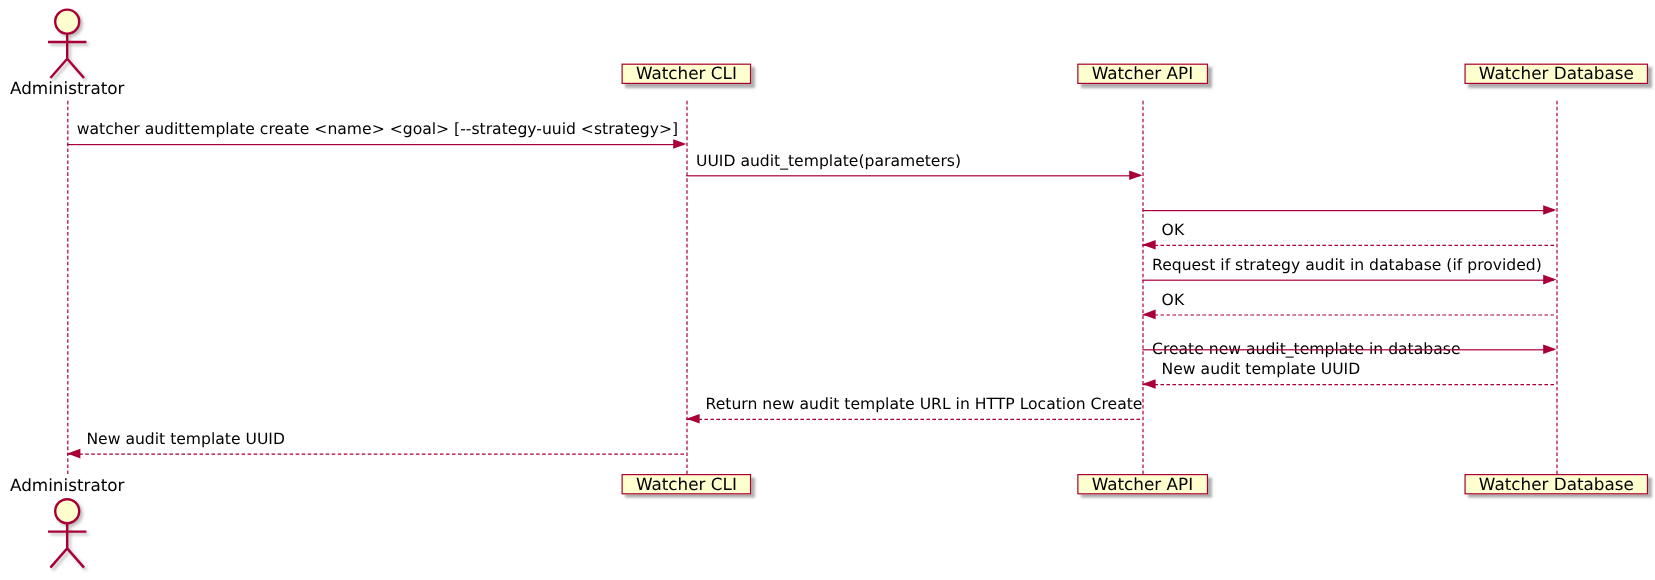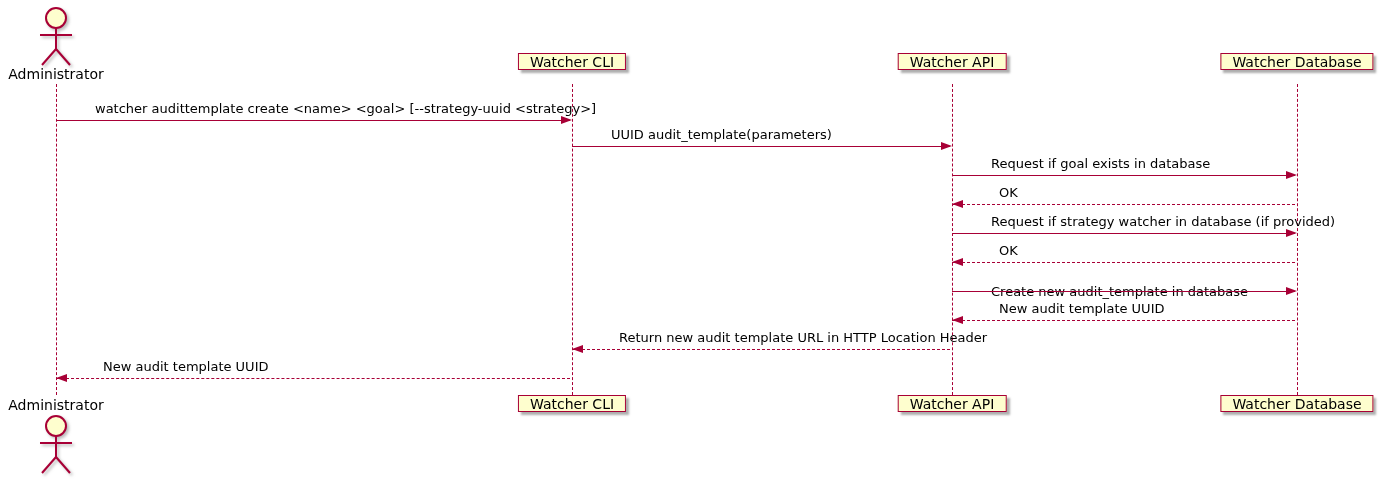--- a/index.html
+++ b/index.html
@@ -16,21 +16,21 @@
   .pbox {
     position:absolute; height:17px; background:var(--fill);
     border:1.5px solid var(--red);
     box-shadow:3px 3px 2px rgba(130,130,130,0.65);
     display:flex; align-items:center; padding:0 11px;
     font-size:14px; color:var(--txt); white-space:nowrap;
     transform:translateX(-50%);
   }
   .msg-label {
     position:absolute; font-size:13px; color:var(--txt);
-    white-space:nowrap; height:16px; line-height:16px;margin-left:31px;
+    white-space:nowrap; height:16px; line-height:16px;
   }
   .msg-line { position:absolute; height:0; }
   .msg-line.solid  { border-top:1.5px solid var(--red); }
   .msg-line.dashed { border-top:1.5px dashed var(--red); }
   .arrowhead {
     position:absolute; width:0; height:0;
     border-top:4.5px solid transparent; border-bottom:4.5px solid transparent;
   }
   .arrowhead.right { border-left:11px solid var(--red); }
   .arrowhead.left  { border-right:11px solid var(--red); }
@@ -79,37 +79,36 @@
     <div class="pbox" style="left: 952px; top: 53px;">Watcher API</div>
     <div class="pbox" style="left: 952px; top: 395px;">Watcher API</div>
     <div class="pbox" style="left: 1297px; top: 53px;">Watcher Database</div>
     <div class="pbox" style="left: 1297px; top: 395px;">Watcher Database</div>
     <div class="msg-label" style="left: 64px; top: 101px;">watcher audittemplate create &lt;name&gt; &lt;goal&gt; [--strategy-uuid &lt;strategy&gt;]</div>
     <div class="msg-line solid" style="left: 56px; top: 120px; width: 514px;"></div>
     <div class="arrowhead right" style="left: 561px; top: 116px;"></div>
     <div class="msg-label" style="left: 580px; top: 127px;">UUID audit_template(parameters)</div>
     <div class="msg-line solid" style="left: 572px; top: 146px; width: 378px;"></div>
     <div class="arrowhead right" style="left: 941px; top: 142px;"></div>
-    <div class="msg-label" style="left: 960px; top: 156px;">Request if goal exists in database</div>
     <div class="msg-line solid" style="left: 952px; top: 175px; width: 343px;"></div>
     <div class="arrowhead right" style="left: 1286px; top: 171px;"></div>
     <div class="msg-label" style="left: 968px; top: 185px;">OK</div>
     <div class="msg-line dashed" style="left: 952px; top: 204px; width: 343px;"></div>
     <div class="arrowhead left" style="left: 952px; top: 200px;"></div>
-    <div class="msg-label" style="left: 960px; top: 214px;">Request if strategy watcher in database (if provided)</div>
+    <div class="msg-label" style="left: 960px; top: 214px;">Request if strategy audit in database (if provided)</div>
     <div class="msg-line solid" style="left: 952px; top: 233px; width: 343px;"></div>
     <div class="arrowhead right" style="left: 1286px; top: 229px;"></div>
     <div class="msg-label" style="left: 968px; top: 243px;">OK</div>
     <div class="msg-line dashed" style="left: 952px; top: 262px; width: 343px;"></div>
     <div class="arrowhead left" style="left: 952px; top: 258px;"></div>
     <div class="msg-label" style="left: 960px; top: 284px;">Create new audit_template in database</div>
     <div class="msg-line solid" style="left: 952px; top: 291px; width: 343px;"></div>
     <div class="arrowhead right" style="left: 1286px; top: 287px;"></div>
     <div class="msg-label" style="left: 968px; top: 301px;">New audit template UUID</div>
     <div class="msg-line dashed" style="left: 952px; top: 320px; width: 343px;"></div>
     <div class="arrowhead left" style="left: 952px; top: 316px;"></div>
-    <div class="msg-label" style="left: 588px; top: 330px;">Return new audit template URL in HTTP Location Header</div>
+    <div class="msg-label" style="left: 588px; top: 330px;">Return new audit template URL in HTTP Location Create</div>
     <div class="msg-line dashed" style="left: 572px; top: 349px; width: 378px;"></div>
     <div class="arrowhead left" style="left: 572px; top: 345px;"></div>
     <div class="msg-label" style="left: 72px; top: 359px;">New audit template UUID</div>
     <div class="msg-line dashed" style="left: 56px; top: 378px; width: 514px;"></div>
     <div class="arrowhead left" style="left: 56px; top: 374px;"></div>
   </div>
 
 </body></html>

